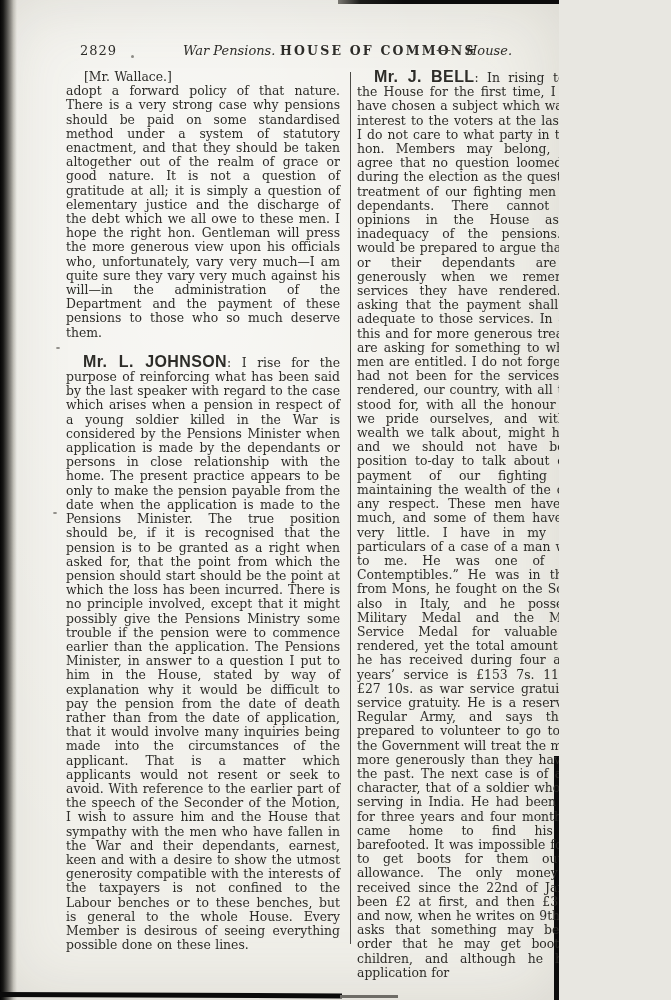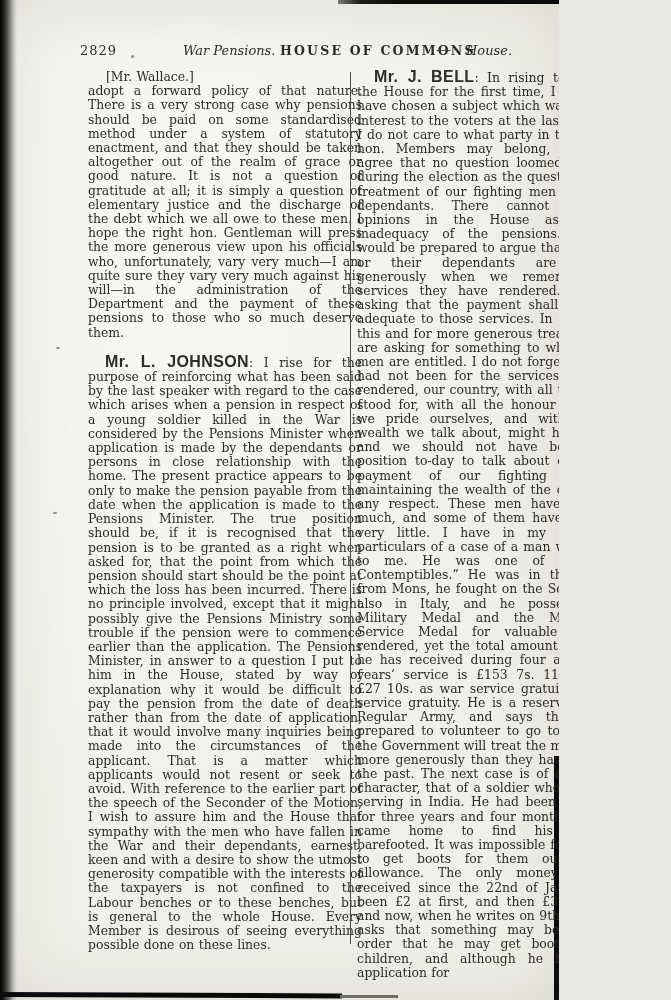--- a/index.html
+++ b/index.html
@@ -80,21 +80,21 @@
   .caps { font-size: 12.5px; letter-spacing: 2.2px; font-weight: bold; }
   .head-dash { top: -3px !important; color: #4a4944; font-size: 15px; letter-spacing: -2px; }
 
   
   .col {
     position: absolute; top: 70px;
     font-size: 12.4px; line-height: 14.2px;
     text-align: justify;
     word-spacing: 0.5px;
   }
-  .col-left  { left: 66px;  width: 274px; margin-left: 22px; }
+  .col-left  { left: 66px;  width: 274px; }
   .col-right { left: 357px; width: 266px; }
   .divider {
     position: absolute; top: 72px; left: 350px; width: 1px; height: 872px;
     background: #4c4b46;
   }
   .continuation { text-indent: 18px; }
   p.para { margin: 0; }
   p.para.speech { text-indent: 17px; margin-top: 15px; }
   p.para.first-speech { margin-top: 0; }
   .speaker {

